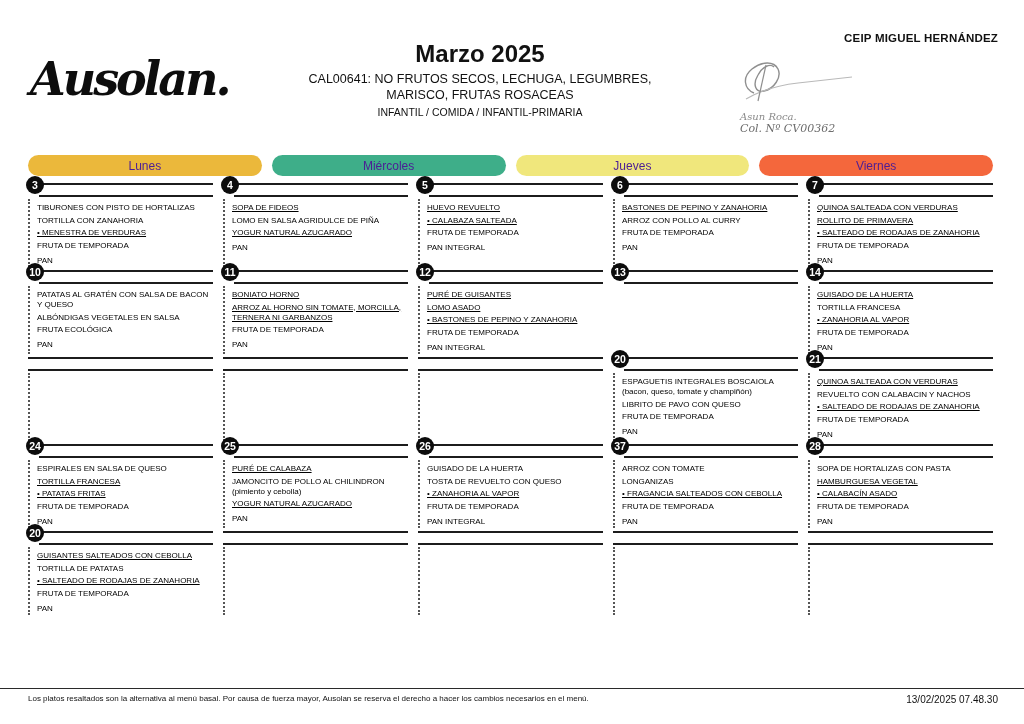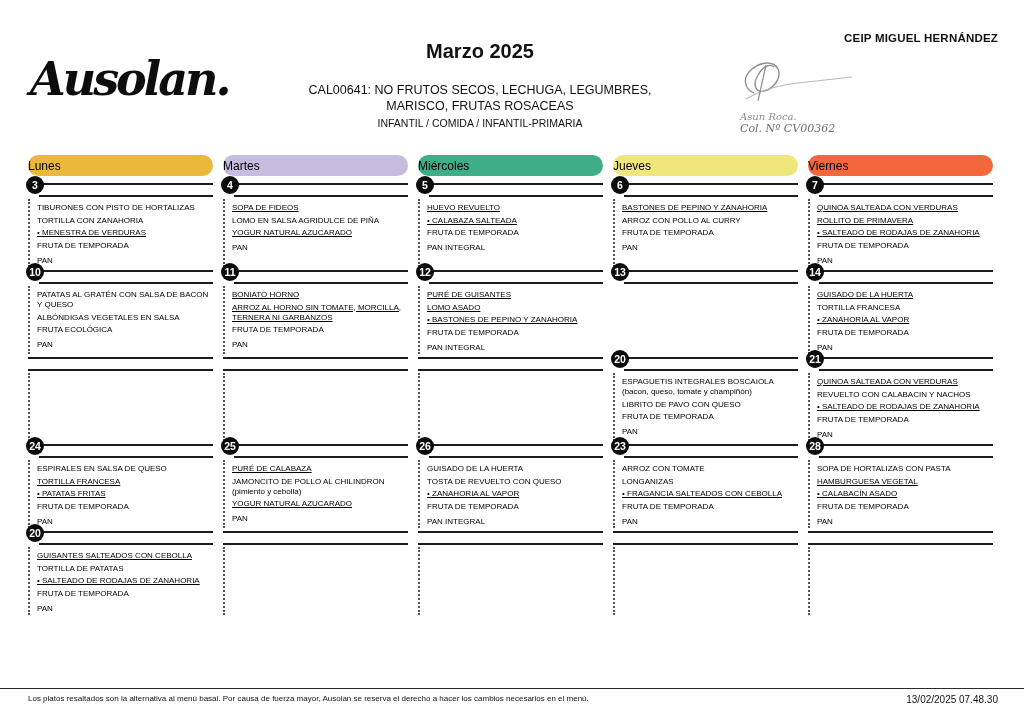--- a/index.html
+++ b/index.html
@@ -5,32 +5,32 @@
   * { margin:0; padding:0; box-sizing:border-box; }
   html,body { width:1024px; height:724px; background:#ffffff; overflow:hidden;
               font-family:"Liberation Sans", sans-serif; color:#111; }
   .page { position:relative; width:1024px; height:724px; background:#fff; }
 
   
   .logo { position:absolute; left:30px; top:52px; font-family:"DejaVu Serif", serif;
           font-style:italic; font-weight:bold; font-size:46px; letter-spacing:-3px; color:#0d0d0d; }
   .school { position:absolute; right:26px; top:32px; font-weight:bold; font-size:11.5px; letter-spacing:.2px; }
   .titleblock { position:absolute; left:250px; top:40px; width:460px; text-align:center; }
-  .title { font-weight:bold; font-size:20px; margin-bottom:20px; }
+  .title { font-weight:bold; font-size:24px; margin-bottom:4px; }
   .sub1 { font-size:12.5px; line-height:1.25; }
   .sub2 { font-size:10.5px; margin-top:3px; }
   .sigblock { position:absolute; left:700px; top:55px; width:130px;margin-left:40px; }
   .signame { font-family:"DejaVu Serif", serif; font-style:italic; font-size:10px; color:#8a8a8a; margin-top:2px; }
   .signum  { font-family:"DejaVu Serif", serif; font-style:italic; font-size:11px; color:#6e6e6e; }
 
   
   .calendar { position:absolute; left:28px; top:155px; width:965px; }
   .weekday-row { display:flex; gap:10px; height:21px; margin-bottom:7px; }
-  .pill { flex:1; border-radius:11px; color:#000000; font-size:12px; display:flex;
-          align-items:center; justify-content:flex-start; }
+  .pill { flex:1; border-radius:11px; color:#4c1d95; font-size:12px; display:flex;
+          align-items:center; justify-content:center; }
   .week-row { display:flex; gap:10px; height:87px; }
   .cell { flex:1; position:relative; }
   .line { position:absolute; height:2px; background:#1c1c1c; }
   .line1 { top:0; left:0; right:0; }
   .line2 { top:12px; left:11px; right:0; }
   .line2.full { left:0; }
   .badge { position:absolute; top:-7px; left:-2px; width:18px; height:18px; border-radius:50%;
            background:#0c0c0c; color:#fff; font-size:10.5px; font-weight:bold;
            display:flex; align-items:center; justify-content:center; z-index:2; }
   .content { position:absolute; top:16px; left:0; right:0; bottom:3px;
@@ -68,23 +68,20 @@
     </svg>
     <div class="signame">Asun Roca.</div>
     <div class="signum">Col. Nº CV00362</div>
   </div>
 
   <div class="calendar">
     <div class="weekday-row">
         <div class="pill" style="background: rgb(235, 184, 59);">
           <span>Lunes</span>
         </div>
-        <div class="pill" style="background: rgb(197, 188, 224);">
-          <span>Martes</span>
-        </div>
         <div class="pill" style="background: rgb(62, 174, 137);">
           <span>Miércoles</span>
         </div>
         <div class="pill" style="background: rgb(240, 231, 124);">
           <span>Jueves</span>
         </div>
         <div class="pill" style="background: rgb(244, 103, 60);">
           <span>Viernes</span>
         </div>
       </div>
@@ -273,21 +270,21 @@
               <div class="item">GUISADO DE LA HUERTA</div>
               <div class="item">TOSTA DE REVUELTO CON QUESO</div>
               <div class="item u">• ZANAHORIA AL VAPOR</div>
               <div class="item">FRUTA DE TEMPORADA</div>
               <div class="item">PAN INTEGRAL</div>
             </div>
           </div>
           <div class="cell">
             <div class="line line1"></div>
             <div class="line line2"></div>
-            <div class="badge">23</div>
+            <div class="badge">37</div>
             <div class="content">
               <div class="item">ARROZ CON TOMATE</div>
               <div class="item">LONGANIZAS</div>
               <div class="item u">• FRAGANCIA SALTEADOS CON CEBOLLA</div>
               <div class="item">FRUTA DE TEMPORADA</div>
               <div class="item">PAN</div>
             </div>
           </div>
           <div class="cell">
             <div class="line line1"></div>

